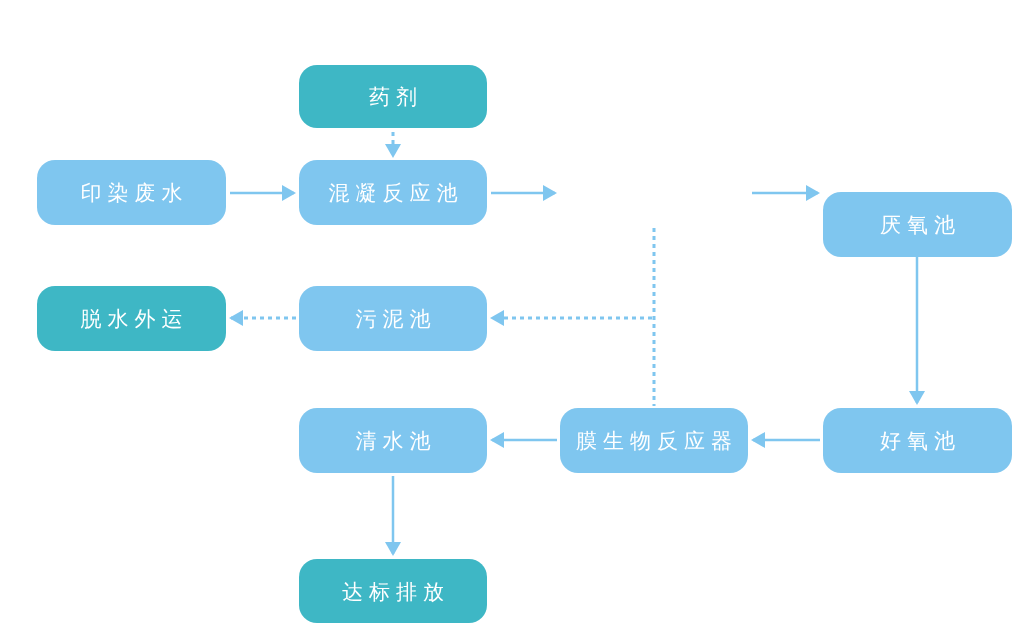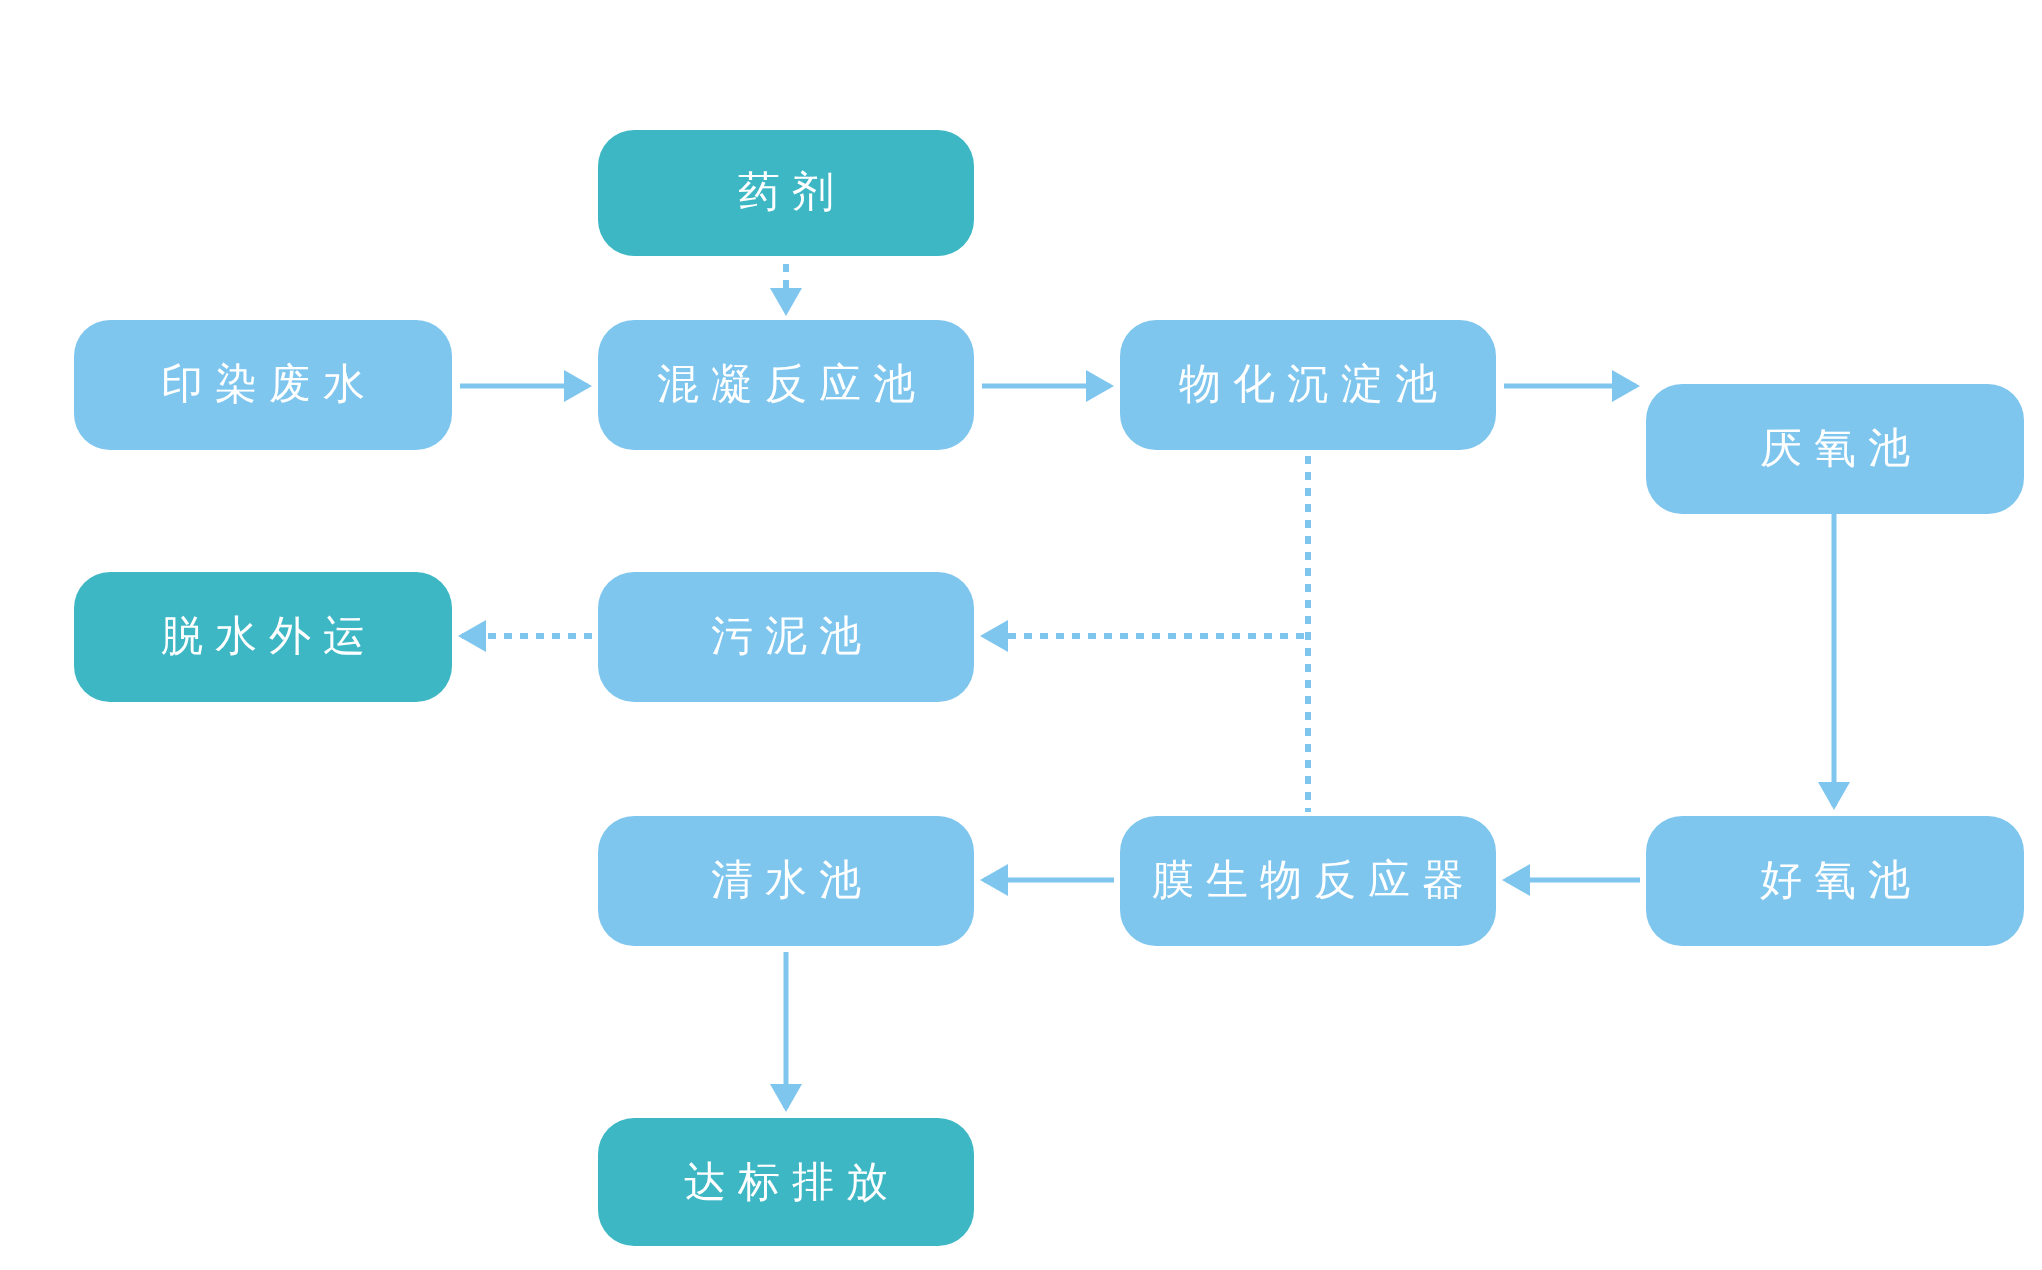--- a/index.html
+++ b/index.html
@@ -94,23 +94,20 @@
   </div>
 
   <div class="node light" style="left:37px; top:160px; width:189px; height:65px;">
     <span class="label">印染废水</span>
   </div>
 
   <div class="node light" style="left:299px; top:160px; width:188px; height:65px;">
     <span class="label">混凝反应池</span>
   </div>
 
-  <div class="node light" style="left:560px; top:160px; width:188px; height:65px;">
-    <span class="label">物化沉淀池</span>
-  </div>
 
   <div class="node light" style="left:823px; top:160px; width:189px; height:65px;margin-top:32px;">
     <span class="label">厌氧池</span>
   </div>
 
   <div class="node dark" style="left:37px; top:286px; width:189px; height:65px;text-align:center;">
     <span class="label">脱水外运</span>
   </div>
 
   <div class="node light" style="left:299px; top:286px; width:188px; height:65px;">

